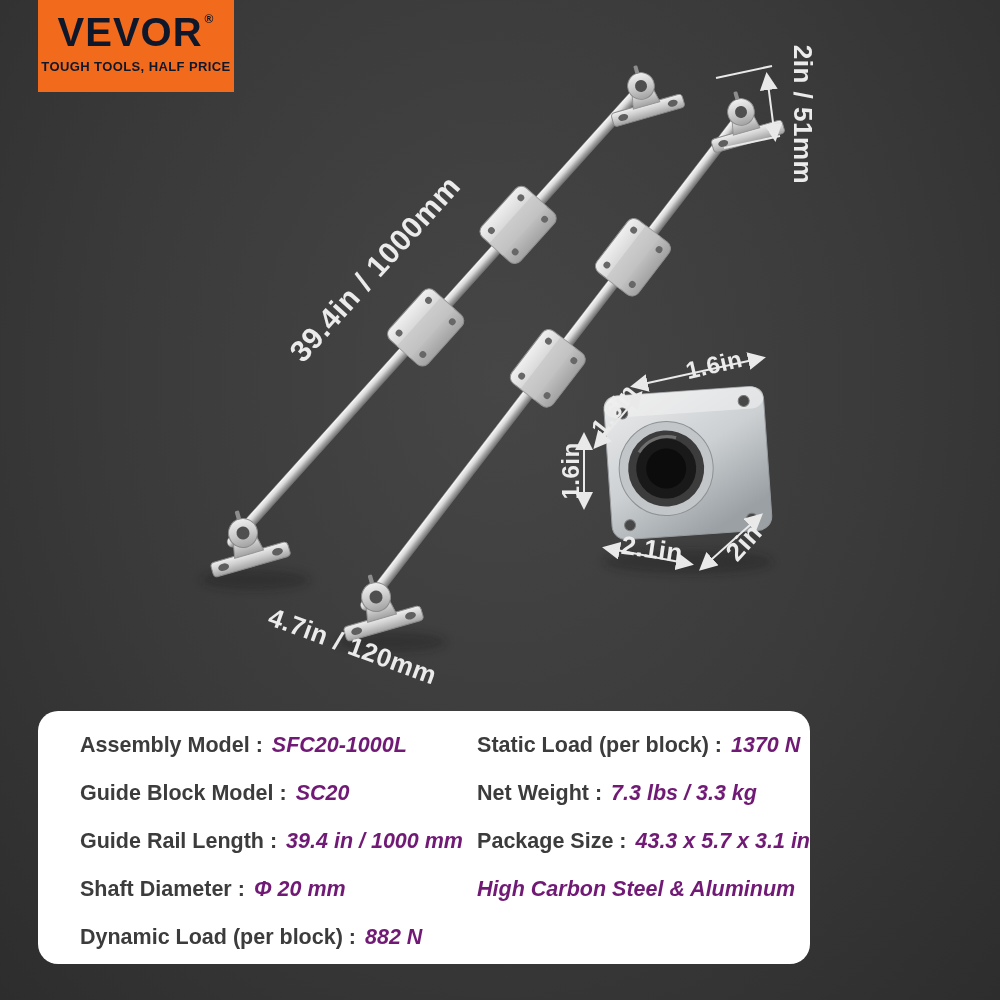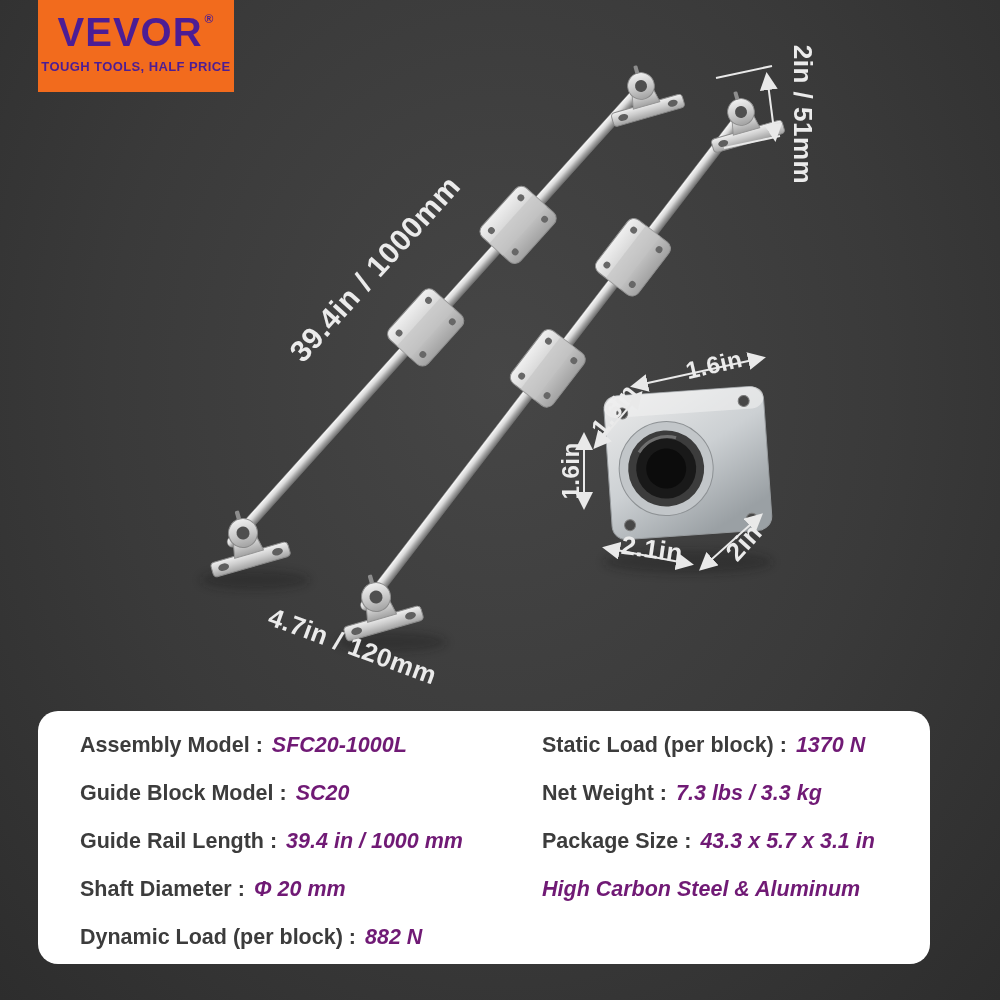--- a/index.html
+++ b/index.html
@@ -6,39 +6,39 @@
   html { background:#2e2e2e; }
   body {
     width:1000px; height:1000px; position:relative; overflow:hidden;
     background: radial-gradient(ellipse at 50% 38%, #464646 0%, #3a3a3a 55%, #2d2d2d 100%);
     font-family:"Liberation Sans", sans-serif;
   }
   .scene { position:absolute; left:0; top:0; }
 
   
   .logo { position:absolute; left:38px; top:0; width:196px; height:92px;
-          background:#F26B1D; color:#4c1d95; text-align:center; padding-top:12px; }
+          background:#F26B1D; color:#0f172a; text-align:center; padding-top:12px; }
   .logo-brand { font-size:40px; font-weight:800; letter-spacing:1px; line-height:1; }
   .reg { font-size:12px; vertical-align:top; position:relative; top:1px; margin-left:2px; font-weight:700; }
   .logo-tagline { font-size:13px; font-weight:700; letter-spacing:0.4px; margin-top:7px; }
 
   
   .dim { position:absolute; color:#ebebeb; font-weight:600; text-align:center;
          letter-spacing:0.5px; white-space:nowrap; }
   .rail-length    { left:220px; top:252px; width:310px; font-size:30px; transform:rotate(-48deg); }
   .support-height { left:727px; top:99px;  width:150px; font-size:26px; transform:rotate(90deg); }
   .block-top      { left:676px; top:351px; width:76px;  font-size:24px; transform:rotate(-13deg); }
   .block-side     { left:576px; top:396px; width:76px;  font-size:24px; transform:rotate(-52deg); }
   .block-height   { left:533px; top:457px; width:76px;  font-size:24px; transform:rotate(-90deg); }
   .block-length   { left:612px; top:534px; width:80px;  font-size:26px; transform:rotate(8deg); }
   .block-width    { left:706px; top:527px; width:76px;  font-size:26px; transform:rotate(-48deg); }
   .base-width     { left:240px; top:631px; width:225px; font-size:26px; transform:rotate(20deg); }
 
   
-  .spec-panel { position:absolute; left:38px; top:711px; width:892px; height:253px;
+  .spec-panel { position:absolute; left:38px; top:711px; width:772px; height:253px;
                 background:#ffffff; border-radius:20px; display:flex; padding:10px 0 0 42px; }
   .spec-col { width:462px; display:flex; flex-direction:column; }
   .spec-col.right { flex:1; }
   .spec-row { height:48px; display:flex; align-items:center; font-size:21.5px; white-space:nowrap; }
   .spec-label { color:#3c3c3c; font-weight:700; }
   .spec-value { color:#701a75; font-weight:700; font-style:italic; margin-left:9px; }
   .spec-label:empty + .spec-value { margin-left:0; }
 </style>
 </head>
 <body>

